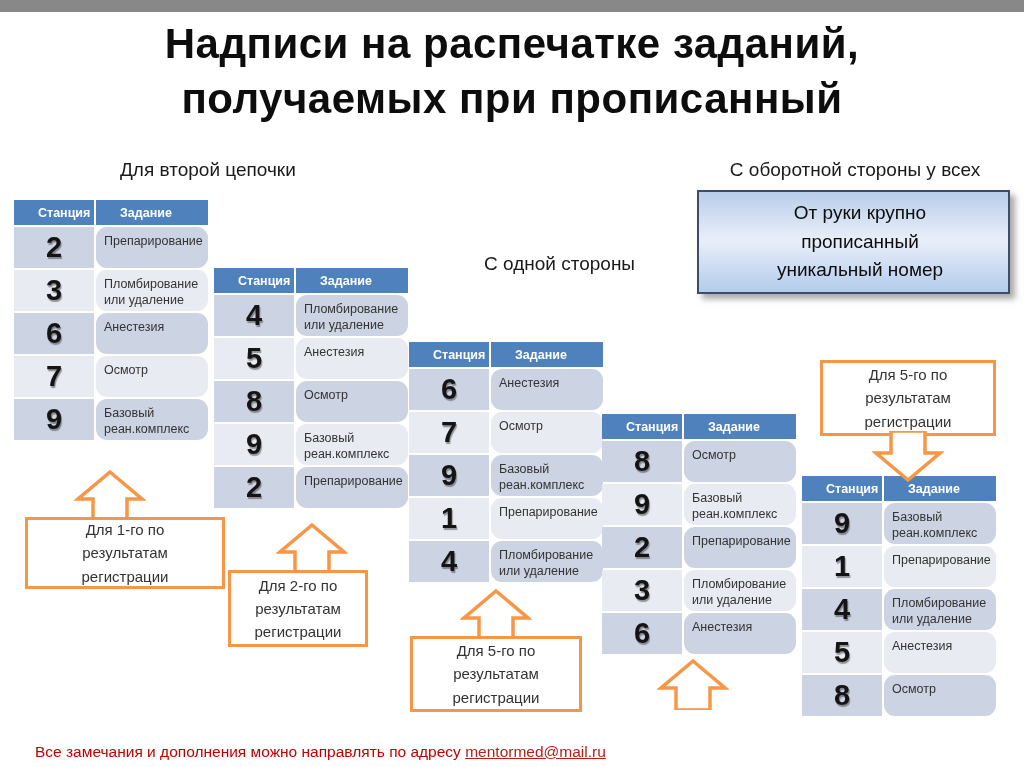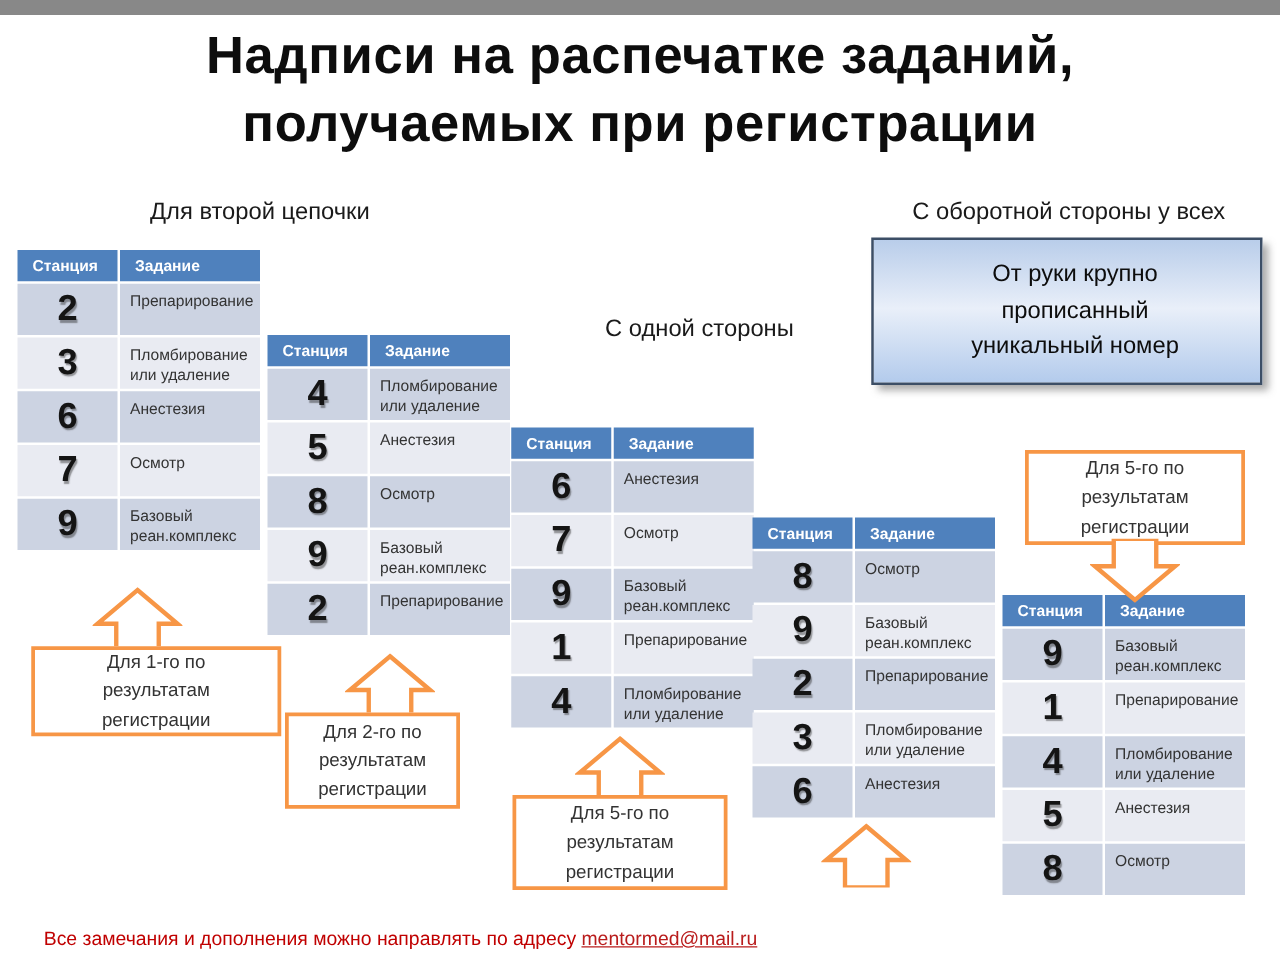--- a/index.html
+++ b/index.html
@@ -11,39 +11,39 @@
   }
   
   .title { position:absolute; top:4px; left:0; width:100%; text-align:center;
     font-size:42px; font-weight:bold; line-height:55px; letter-spacing:.5px; color:#0d0d0d; }
   
   .lbl { position:absolute; font-size:19px; color:#1a1a1a; white-space:nowrap; }
   .lbl-second { left:120px; top:147px; }
   .lbl-back   { left:697px; top:147px; width:316px; text-align:center; }
   .lbl-one    { left:484px; top:241px; }
   
-  .note-box { position:absolute; left:697px; top:178px; width:313px; height:118px;
+  .note-box { position:absolute; left:697px; top:178px; width:313px; height:104px;
     border:2px solid #3c4e66;
     background:linear-gradient(180deg,#b9cdea 0%,#e9eff9 48%,#b3cbec 100%);
     box-shadow:5px 5px 6px rgba(100,100,100,.55);
     display:flex; align-items:center; justify-content:center; text-align:center;
     font-size:19px; line-height:1.5; color:#0d0d0d;padding-left:13px; }
   .note-box .inner { display:inline-block; max-width:220px; }
   
   .task-table { position:absolute; width:194px; }
   .trow { display:grid; grid-template-columns:80px 112px; column-gap:2px; margin-bottom:2px; }
   .trow > div { overflow:hidden; }
   .thead > div { background:#4f81bd; color:#fff; font-weight:bold; font-size:12.5px;
-    height:25px; display:flex; align-items:center; padding-left:12px; }
+    height:25px; display:flex; align-items:center; padding-left:24px; }
   .dark  > div { background:#ccd3e2; height:41px; }
   .light > div { background:#e9ebf2; height:41px; }
   .scell { display:flex; align-items:center; justify-content:center;
     font-size:29px; font-weight:600; color:#141414;
     text-shadow:1px 2px 1px rgba(40,40,40,.45); }
-  .tcell { font-size:12.5px; line-height:1.3; color:#333; padding:6px 6px 0 8px; }
+  .tcell { font-size:12.5px; line-height:1.3; color:#333; padding:6px 6px 0 8px;border-radius:11px; }
   #table-1 { left:14px;  top:188px; }
   #table-2 { left:214px; top:256px; }
   #table-3 { left:409px; top:330px; }
   #table-4 { left:602px; top:402px; }
   #table-5 { left:802px; top:464px; }
   
   .co-box { position:absolute; background:#fff; border:3px solid #f79646;
     display:flex; align-items:center; justify-content:center; text-align:center;
     font-size:15px; line-height:1.55; color:#333; }
   .co-box .inner { display:inline-block; max-width:122px; }
@@ -63,21 +63,21 @@
   .footer { position:absolute; left:35px; top:731px; font-size:15.5px; color:#c00000; white-space:nowrap; }
   .footer a { color:#b91c1c; text-decoration:underline; }
 </style>
 </head>
 <body>
 
 <div id="slide">
 
   <div class="title">
     <div>Надписи на распечатке заданий,</div>
-    <div>получаемых при регистрации</div>
+    <div>получаемых при прописанный</div>
   </div>
 
   <div class="lbl lbl-back">С оборотной стороны у всех</div>
   <div class="lbl lbl-second">Для второй цепочки</div>
   <div class="lbl lbl-one">С одной стороны</div>
 
   <div class="note-box">
     <span class="inner">От руки крупно прописанный уникальный номер</span>
   </div>
 

